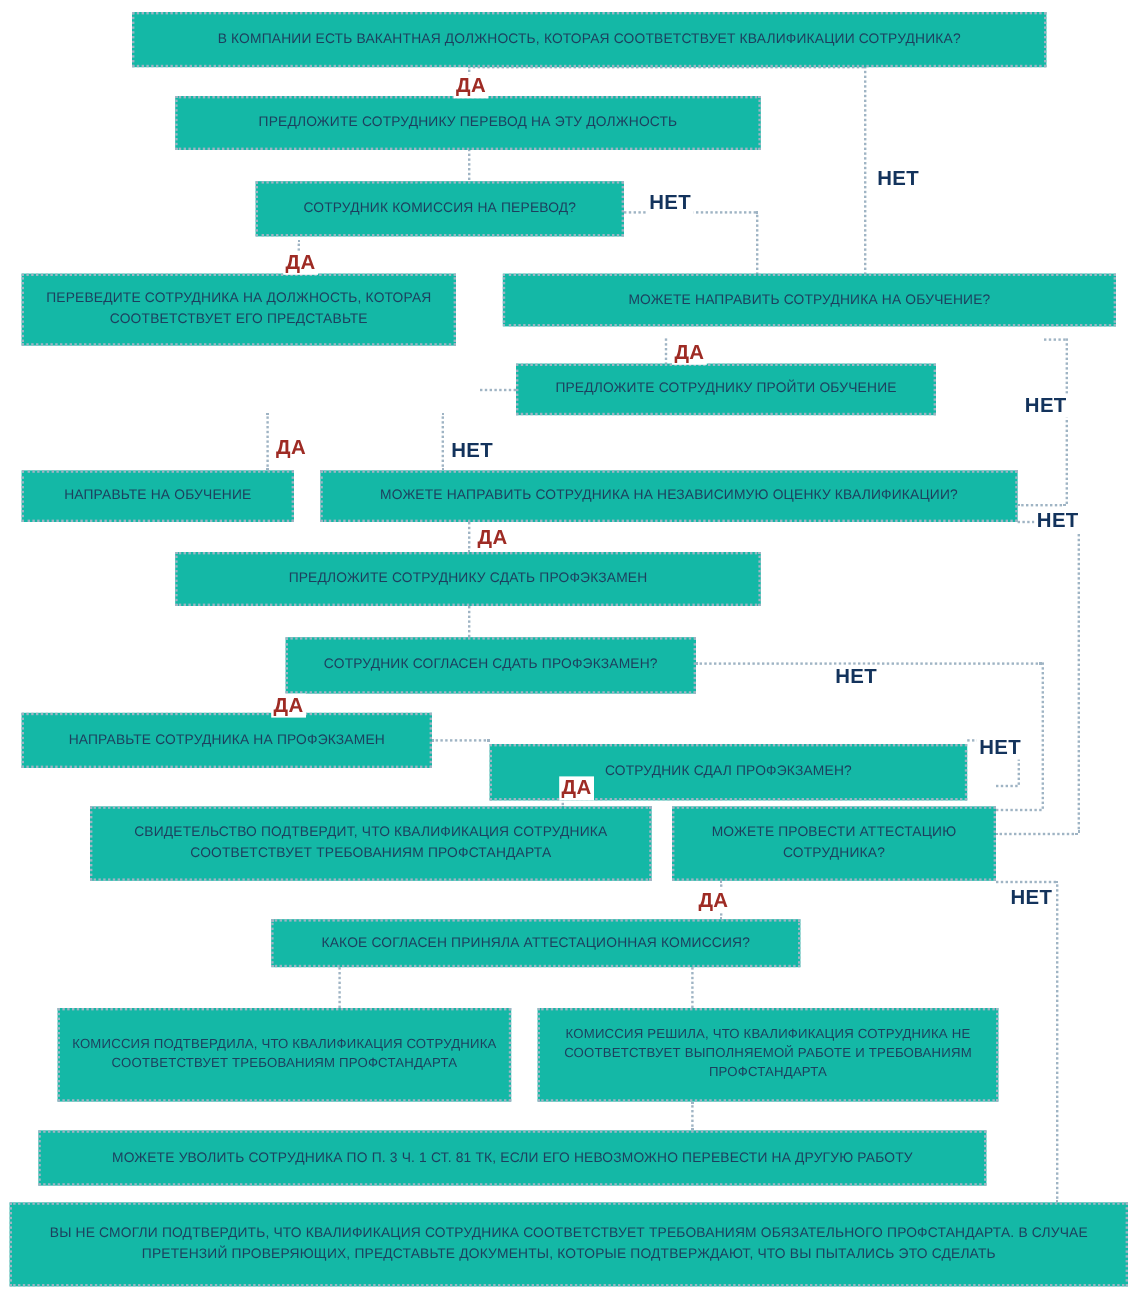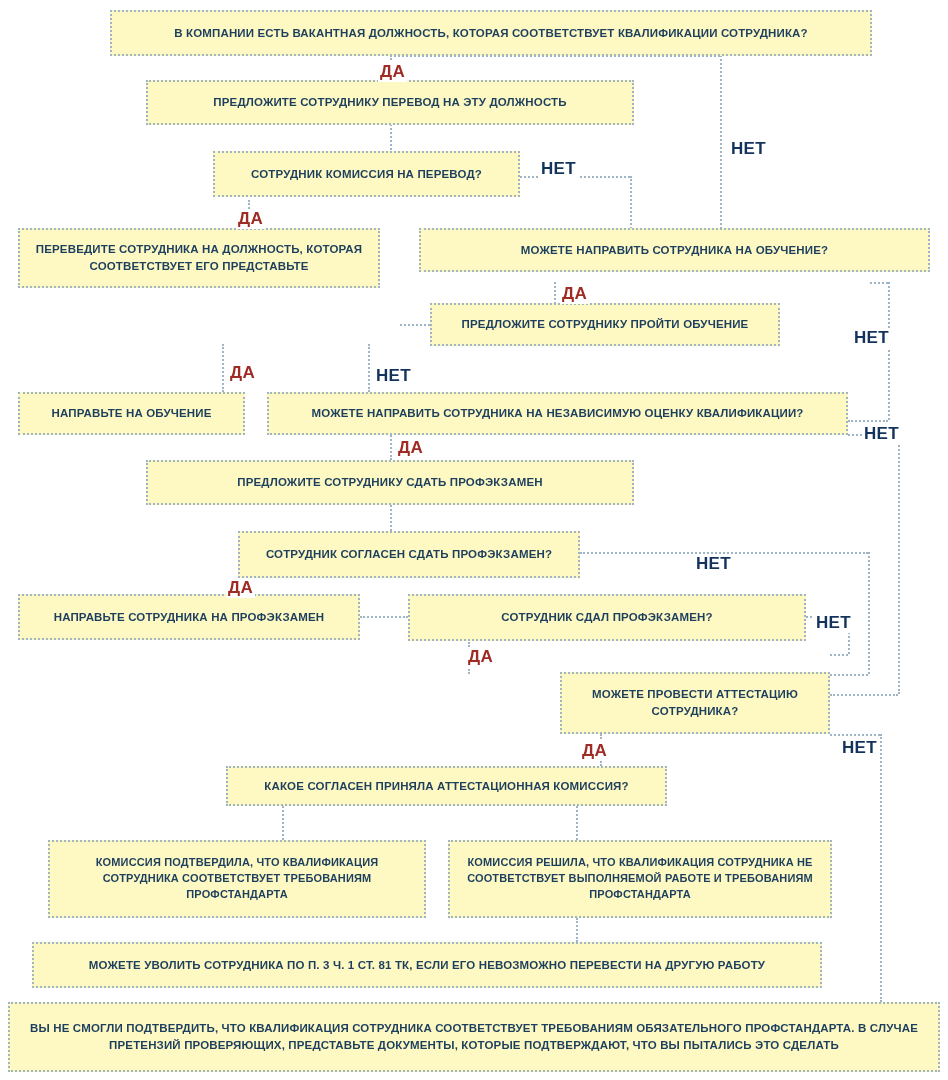--- a/index.html
+++ b/index.html
@@ -15,27 +15,27 @@
     width: 948px;
     height: 1080px;
     background: #ffffff;
     overflow: hidden;
   }
   
   .node {
     position: absolute;
     box-sizing: border-box;
     border: 2px dotted #9fb4c4;
-    background: #fef9c3;
+    background: #14b8a6;
     display: flex;
     align-items: center;
     justify-content: flex-end;
     text-align: center;
     color: #1d3f5e;
-    font-weight: bold;
+    font-weight: normal;
     font-size: 11.5px;
     letter-spacing: 0.15px;
     line-height: 1.45;
     padding: 4px 10px;
     z-index: 3;
   }
   .node.small   { font-size: 11px; }
   .node-text { display: block; width: 100%; }
 
   
@@ -165,24 +165,27 @@
   </div>
 
   <div class="node" style="left:238px; top:531px; width:342px; height:47px;">
     <span class="node-text">СОТРУДНИК СОГЛАСЕН СДАТЬ ПРОФЭКЗАМЕН?</span>
   </div>
 
   <div class="node" style="left:18px; top:594px; width:342px; height:46px;">
     <span class="node-text">НАПРАВЬТЕ СОТРУДНИКА НА ПРОФЭКЗАМЕН</span>
   </div>
 
-  <div class="node" style="left:408px; top:594px; width:398px; height:47px;">
+  <div class="node" style="left:408px; top:620px; width:398px; height:47px;">
     <span class="node-text">СОТРУДНИК СДАЛ ПРОФЭКЗАМЕН?</span>
   </div>
 
+  <div class="node" style="left:75px; top:672px; width:468px; height:62px;">
+    <span class="node-text">СВИДЕТЕЛЬСТВО ПОДТВЕРДИТ, ЧТО КВАЛИФИКАЦИЯ СОТРУДНИКА СООТВЕТСТВУЕТ ТРЕБОВАНИЯМ ПРОФСТАНДАРТА</span>
+  </div>
 
   <div class="node" style="left:560px; top:672px; width:270px; height:62px;">
     <span class="node-text">МОЖЕТЕ ПРОВЕСТИ АТТЕСТАЦИЮ СОТРУДНИКА?</span>
   </div>
 
   <div class="node" style="left:226px; top:766px; width:441px; height:40px;">
     <span class="node-text">КАКОЕ СОГЛАСЕН ПРИНЯЛА АТТЕСТАЦИОННАЯ КОМИССИЯ?</span>
   </div>
 
   <div class="node small" style="left:48px; top:840px; width:378px; height:78px;">

